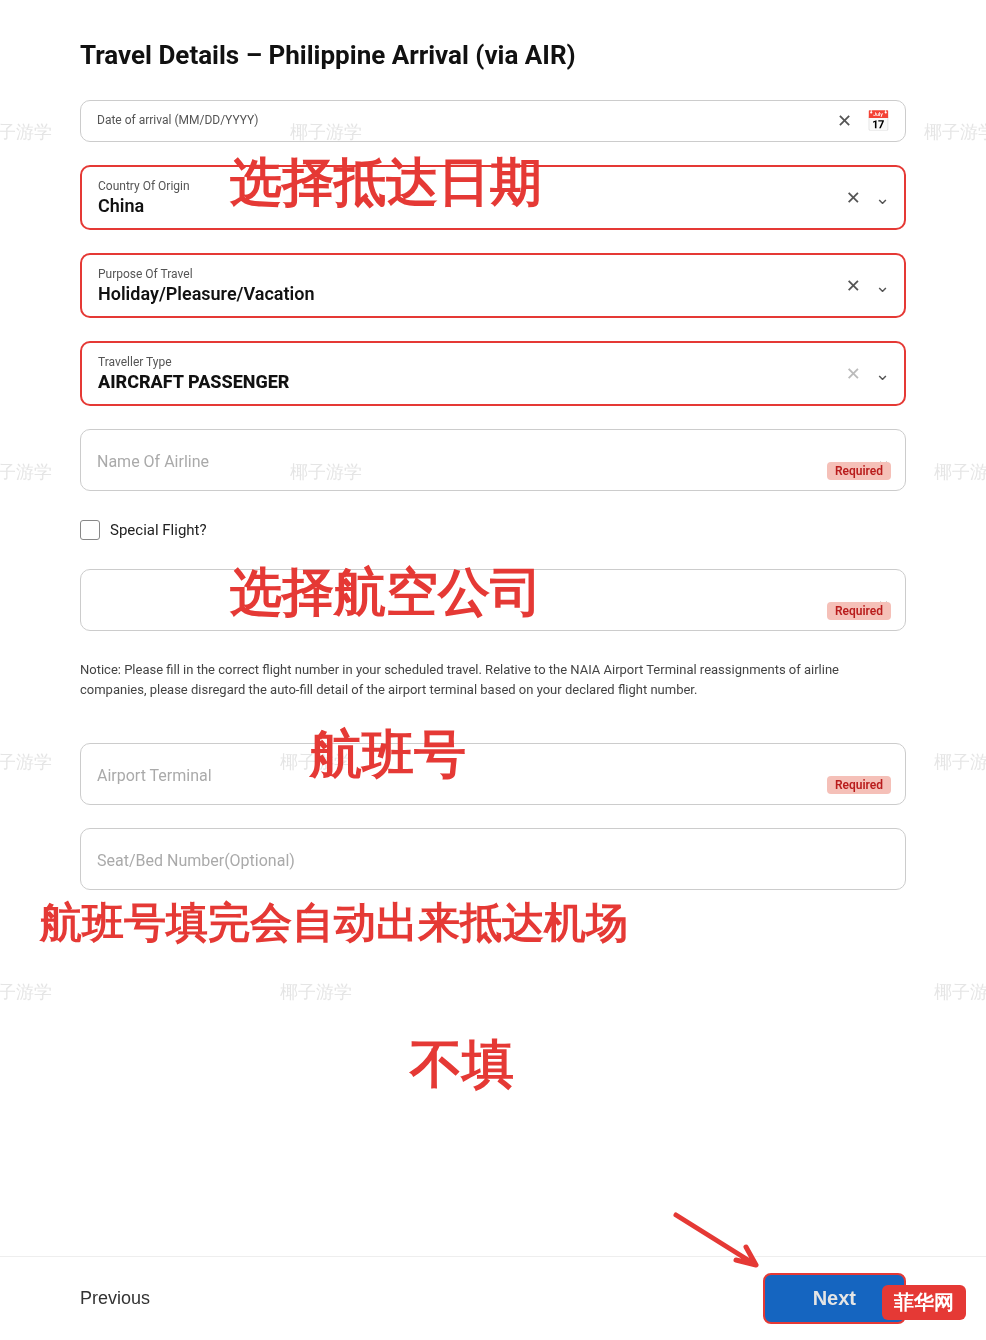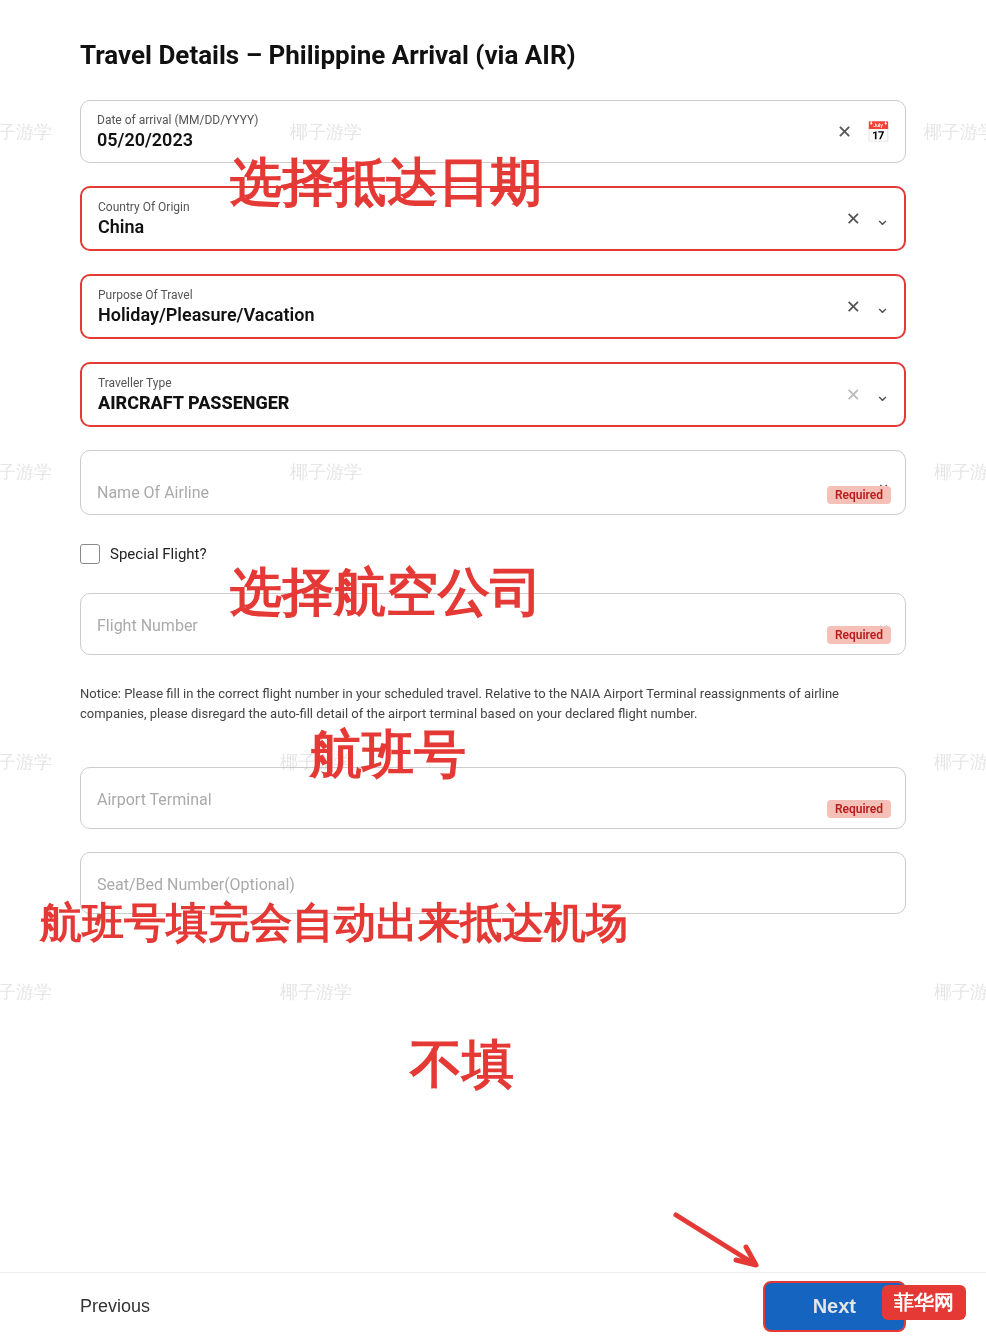--- a/index.html
+++ b/index.html
@@ -181,21 +181,21 @@
       margin-top: 6px;
       margin-bottom: 21px;
     }
 
     
     .bottom-bar {
       position: absolute;
       bottom: 0;
       left: 0;
       right: 0;
-      height: 68px;
+      height: 84px;
       background: #fff;
       display: flex;
       align-items: center;
       justify-content: space-between;
       padding: 0 80px;
       border-top: 1px solid #eee;
     }
 
     .btn-previous {
       font-size: 18px;
@@ -270,21 +270,20 @@
   <span class="watermark wm10">椰子游学</span>
   <span class="watermark wm11">椰子游学</span>
   <span class="watermark wm12">椰子游学</span>
 
   <h1 class="page-title">Travel Details – Philippine Arrival (via AIR)</h1>
 
   <div class="field-group">
 
     <div class="field-box" style="position:relative;">
       <div class="field-label">Date of arrival (MM/DD/YYYY)</div>
-      <div class="field-value">05/20/2023</div>
       <div class="field-icons">
         <span class="icon-btn">✕</span>
         <span class="calendar-icon">📅</span>
       </div>
     </div>
 
     <div class="field-box highlighted" style="position:relative;">
       <div class="field-label">Country Of Origin</div>
       <div class="field-value">China</div>
       <div class="field-icons">
@@ -305,34 +304,33 @@
     <div class="field-box highlighted" style="position:relative;">
       <div class="field-label">Traveller Type</div>
       <div class="field-value bold-upper">AIRCRAFT PASSENGER</div>
       <div class="field-icons">
         <span class="icon-btn" style="color:#bbb;">✕</span>
         <span class="icon-btn">⌄</span>
       </div>
     </div>
 
     <div class="field-box" style="position:relative; min-height:62px;">
-      <div class="field-placeholder" style="margin-top:20px;">Name Of Airline</div>
+      <div class="field-placeholder" style="margin-top:10px;">Name Of Airline</div>
       <div class="field-icons">
         <span class="icon-btn">⌄</span>
       </div>
       <span class="required-badge">Required</span>
     </div>
 
     <div class="checkbox-row">
       <div class="checkbox-box"></div>
       <span class="checkbox-label">Special Flight?</span>
     </div>
 
     <div class="field-box" style="position:relative; min-height:62px;">
-      <div class="field-placeholder" style="margin-top:10px;">Flight Number</div>
       <div class="field-icons">
         <span class="icon-btn">⌄</span>
       </div>
       <span class="required-badge">Required</span>
     </div>
 
     <div class="notice-text">Notice: Please fill in the correct flight number in your scheduled travel. Relative to the NAIA Airport Terminal reassignments of airline companies, please disregard the auto-fill detail of the airport terminal based on your declared flight number.</div>
 
     <div class="field-box" style="position:relative; min-height:62px;">
       <div class="field-placeholder" style="margin-top:10px;">Airport Terminal</div>

